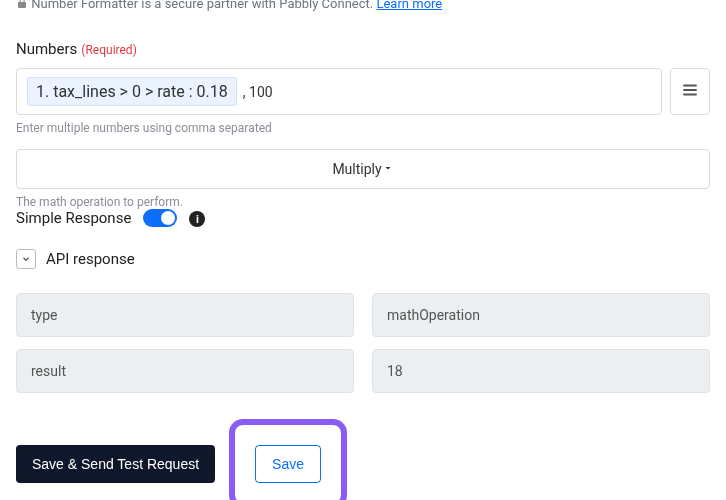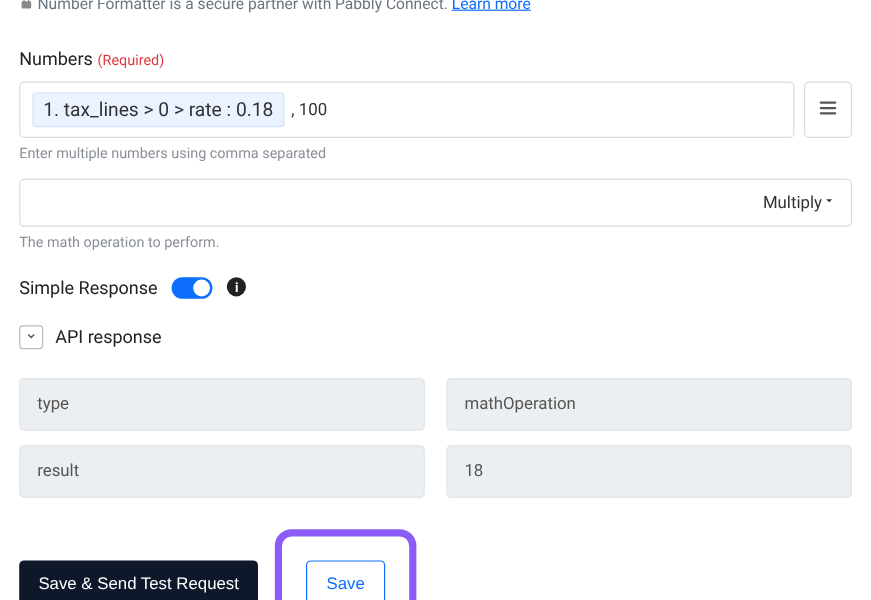--- a/index.html
+++ b/index.html
@@ -48,26 +48,26 @@
     cursor: pointer;
     background: #fff;
   }
   .helper { color: #8a8f98; font-size: 12px; margin-top: 6px; }
   .select-box {
     border: 1px solid #dcdcdc;
     border-radius: 4px;
     padding: 10px 12px;
     display: flex;
     align-items: center;
-    justify-content: flex-end;
+    justify-content: center;
     cursor: pointer;
     background: #fff;
     min-height: 40px;
   }
-  .simple-row { display: flex; align-items: flex-start; gap: 12px; margin-top: 22px; }
+  .simple-row { display: flex; align-items: flex-end; gap: 12px; }
   .toggle {
     width: 34px; height: 18px; border-radius: 9px; background: #0d6efd;
     position: relative; display: inline-block; cursor: pointer;
   }
   .toggle::after {
     content: ""; position: absolute; right: 2px; top: 2px;
     width: 14px; height: 14px; border-radius: 50%; background: #fff;
   }
   .info-icon {
     width: 16px; height: 16px; border-radius: 50%; background: #222;

